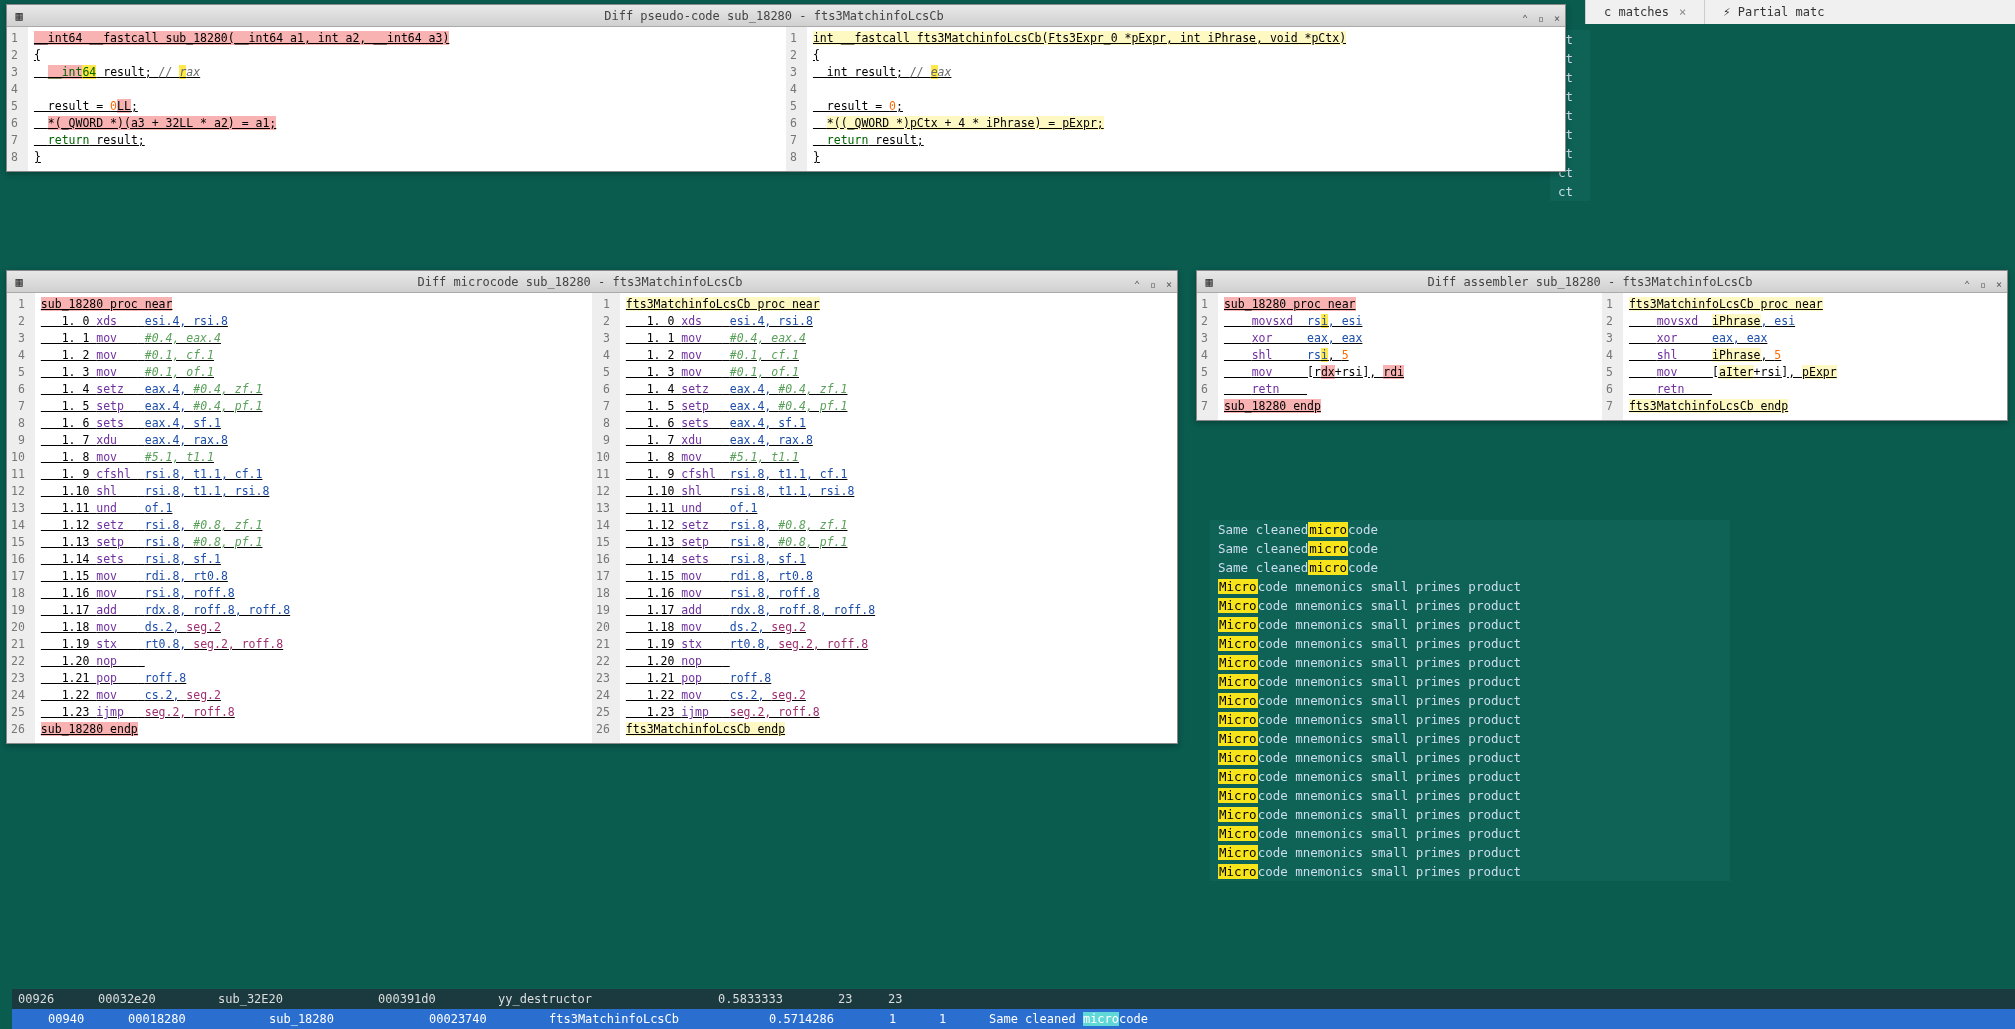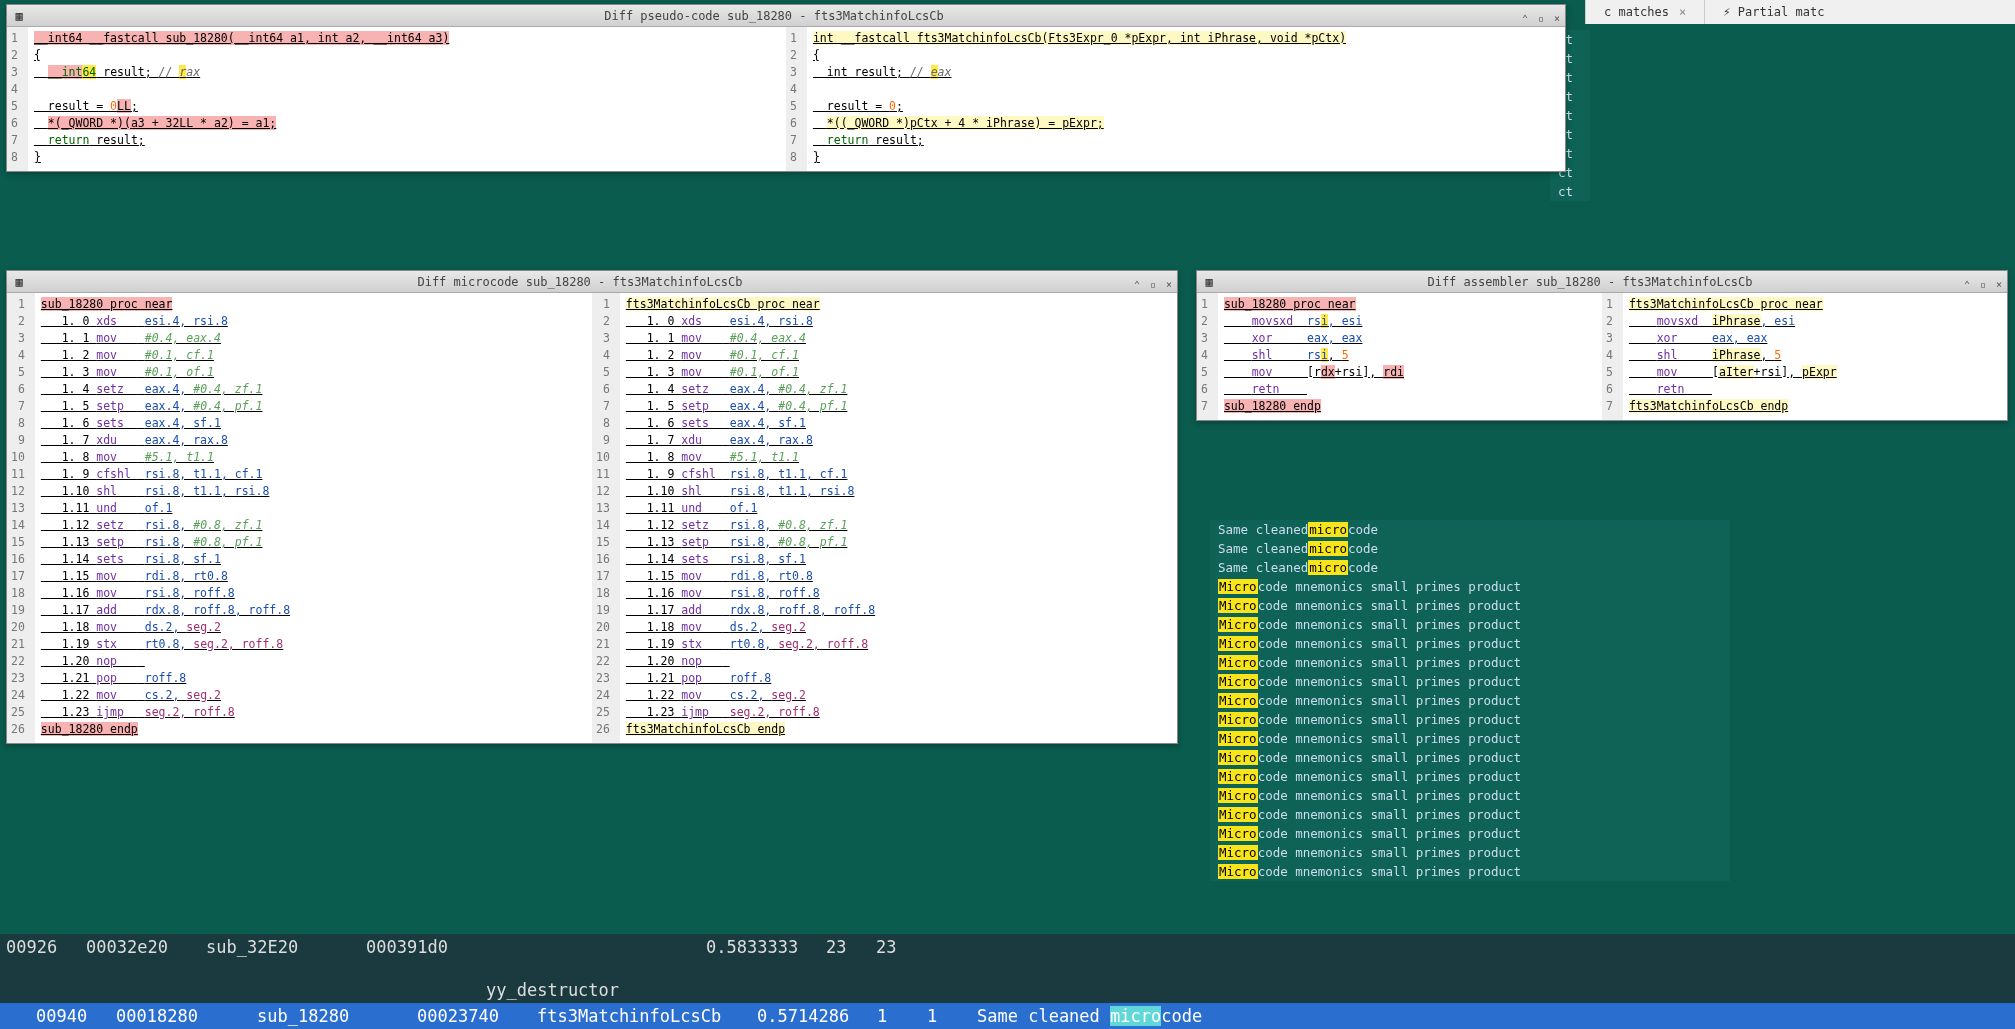--- a/index.html
+++ b/index.html
@@ -63,22 +63,22 @@
   display: flex; align-items: center; font-size: 12px;
 }
 .bg-tab .x { margin-left: 10px; color: #888; }
 .sidebar {
   position: absolute; left: 0; background: #0e6356;
   color: #cde; font-size: 12.5px;
 }
 .sidebar-row { padding: 2px 8px; display: flex; white-space: nowrap; }
 .sidebar .hly { background: #f7e41a; color: #000; padding: 0 1px; }
 .bottom-rows {
-  position: absolute; left: 0; right: 0;
-  font-size: 17px; font-family: inherit; color: #ddd;
+  position: absolute; left: 12px; right: 0;
+  font-size: 12px; font-family: inherit; color: #ddd;
 }
 .brow { display: flex; padding: 3px 6px; }
 .brow.sel { background: #2a6ed0; color: #fff; padding-left: 36px; }
 .brow.norm { background: #1a3a40; }
 .bcell { padding-right: 16px; }
 </style>
 </head>
 <body>
 
 <div class="bg-tabs" style="width:430px;">
@@ -273,21 +273,21 @@
       </div>
     </div>
 </div>
 
 <div class="bottom-rows" id="bottom" style="bottom:0;">
     <div class="brow norm">
       <div class="bcell" style="width: 80px;">00926</div>
       <div class="bcell" style="width: 120px;">00032e20</div>
       <div class="bcell" style="width: 160px;">sub_32E20</div>
       <div class="bcell" style="width: 120px;">000391d0</div>
-      <div class="bcell" style="width: 220px; margin-top: 43px;">yy_destructor</div>
+      <div class="bcell" style="width: 220px;">yy_destructor</div>
       <div class="bcell" style="width: 120px;">0.5833333</div>
       <div class="bcell" style="width: 50px;">23</div>
       <div class="bcell" style="width: 50px;">23</div>
     </div>
     <div class="brow sel">
       <div class="bcell" style="width: 80px;">00940</div>
       <div class="bcell" style="width: 120px;">00018280</div>
       <div class="bcell" style="width: 160px; margin-left: 21px;">sub_18280</div>
       <div class="bcell" style="width: 120px;">00023740</div>
       <div class="bcell" style="width: 220px;">fts3MatchinfoLcsCb</div>

